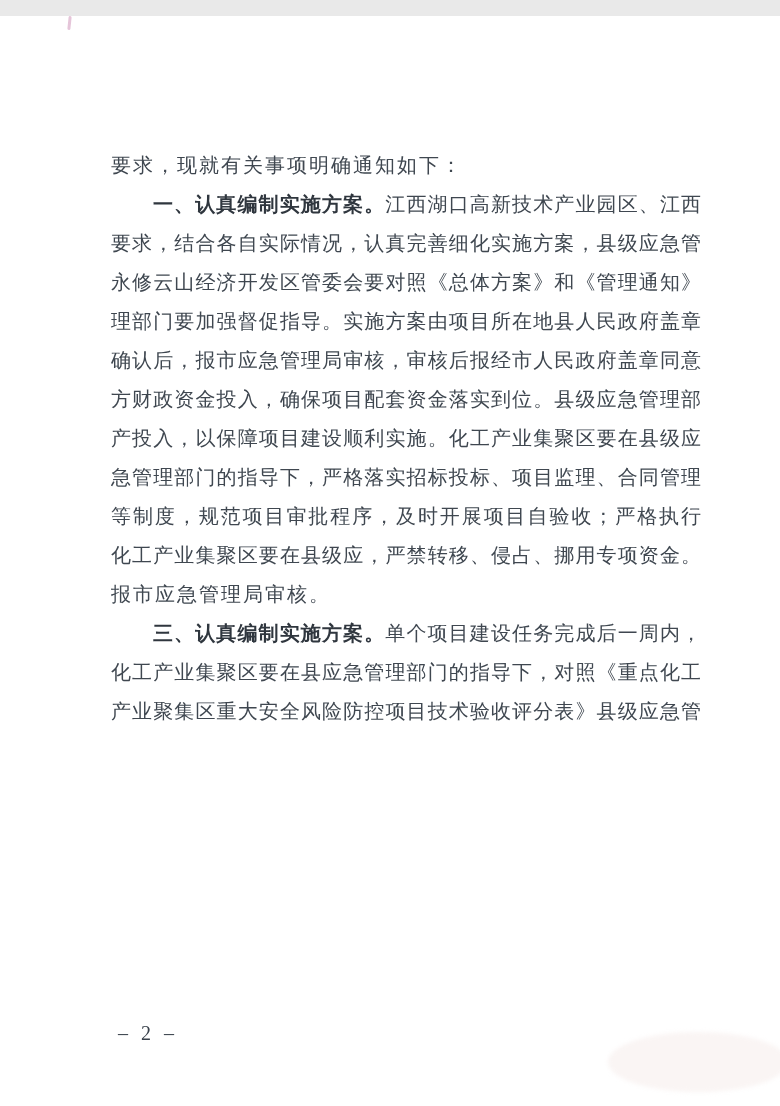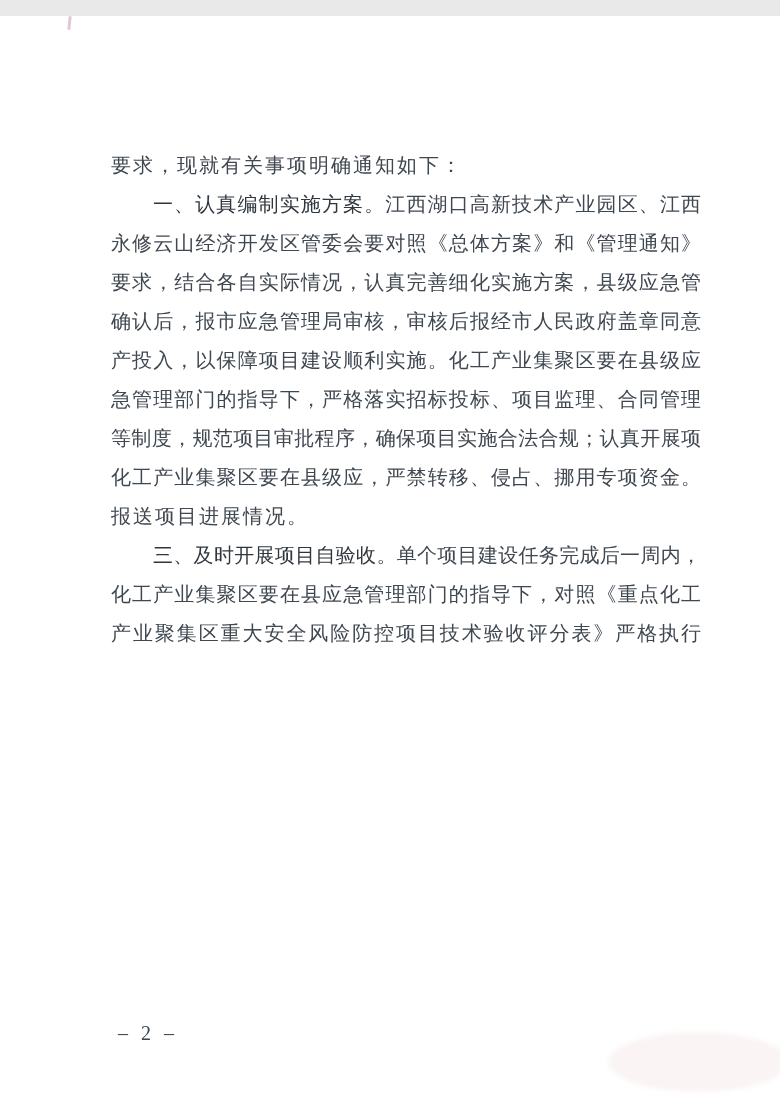--- a/index.html
+++ b/index.html
@@ -30,21 +30,21 @@
     color: #3f4750;
     white-space: normal;
   }
   .line.left {
     text-align: left;
     text-align-last: left;
     letter-spacing: 2px;
   }
   .line.indent { text-indent: 42px; }
   .bold {
-    font-weight: normal;
+    font-weight: bold;
     color: #2f363e;
   }
   .page-number {
     position: absolute;
     left: 118px;
     top: 1006px;
     font-size: 20px;
     letter-spacing: 4px;
     color: #39414b;
   }
@@ -82,68 +82,74 @@
 
     <div class="line left">
       <span>要求，现就有关事项明确通知如下：</span>
     </div>
 
     <div class="line indent">
       <span class="bold">一、认真编制实施方案。</span><span>江西湖口高新技术产业园区、江西</span>
     </div>
 
     <div class="line">
+      <span>要求，结合各自实际情况，认真完善细化实施方案，县级应急管</span>
+    </div>
+
+    <div class="line">
       <span>永修云山经济开发区管委会要对照《总体方案》和《管理通知》</span>
     </div>
 
     <div class="line">
-      <span>要求，结合各自实际情况，认真完善细化实施方案，县级应急管</span>
+      <span>理部门要加强督促指导。实施方案由项目所在地县人民政府盖章</span>
     </div>
-
 
     <div class="line">
       <span>确认后，报市应急管理局审核，审核后报经市人民政府盖章同意</span>
     </div>
 
 
 
 
 
+    <div class="line">
+      <span>方财政资金投入，确保项目配套资金落实到位。县级应急管理部</span>
+    </div>
 
 
     <div class="line">
       <span>产投入，以保障项目建设顺利实施。化工产业集聚区要在县级应</span>
     </div>
 
     <div class="line">
       <span>急管理部门的指导下，严格落实招标投标、项目监理、合同管理</span>
     </div>
 
     <div class="line">
-      <span>等制度，规范项目审批程序，确保项目实施合法合规；认真开展项</span>
+      <span>等制度，规范项目审批程序，及时开展项目自验收；严格执行</span>
     </div>
 
     <div class="line">
       <span>化工产业集聚区要在县级应，严禁转移、侵占、挪用专项资金。</span>
     </div>
 
 
     <div class="line left">
-      <span>报送项目进展情况。</span>
+      <span>报市应急管理局审核。</span>
     </div>
 
     <div class="line indent">
-      <span class="bold">三、及时开展项目自验收。</span><span>单个项目建设任务完成后一周内，</span>
+      <span class="bold">三、认真编制实施方案。</span><span>单个项目建设任务完成后一周内，</span>
     </div>
 
     <div class="line">
       <span>化工产业集聚区要在县应急管理部门的指导下，对照《重点化工</span>
     </div>
 
     <div class="line">
-      <span>产业聚集区重大安全风险防控项目技术验收评分表》严格执行</span>
+      <span>产业聚集区重大安全风险防控项目技术验收评分表》县级应急管</span>
     </div>
 
   </div>
 
   <div class="page-number">– 2 –</div>
 
 </div>
 
 </body></html>

